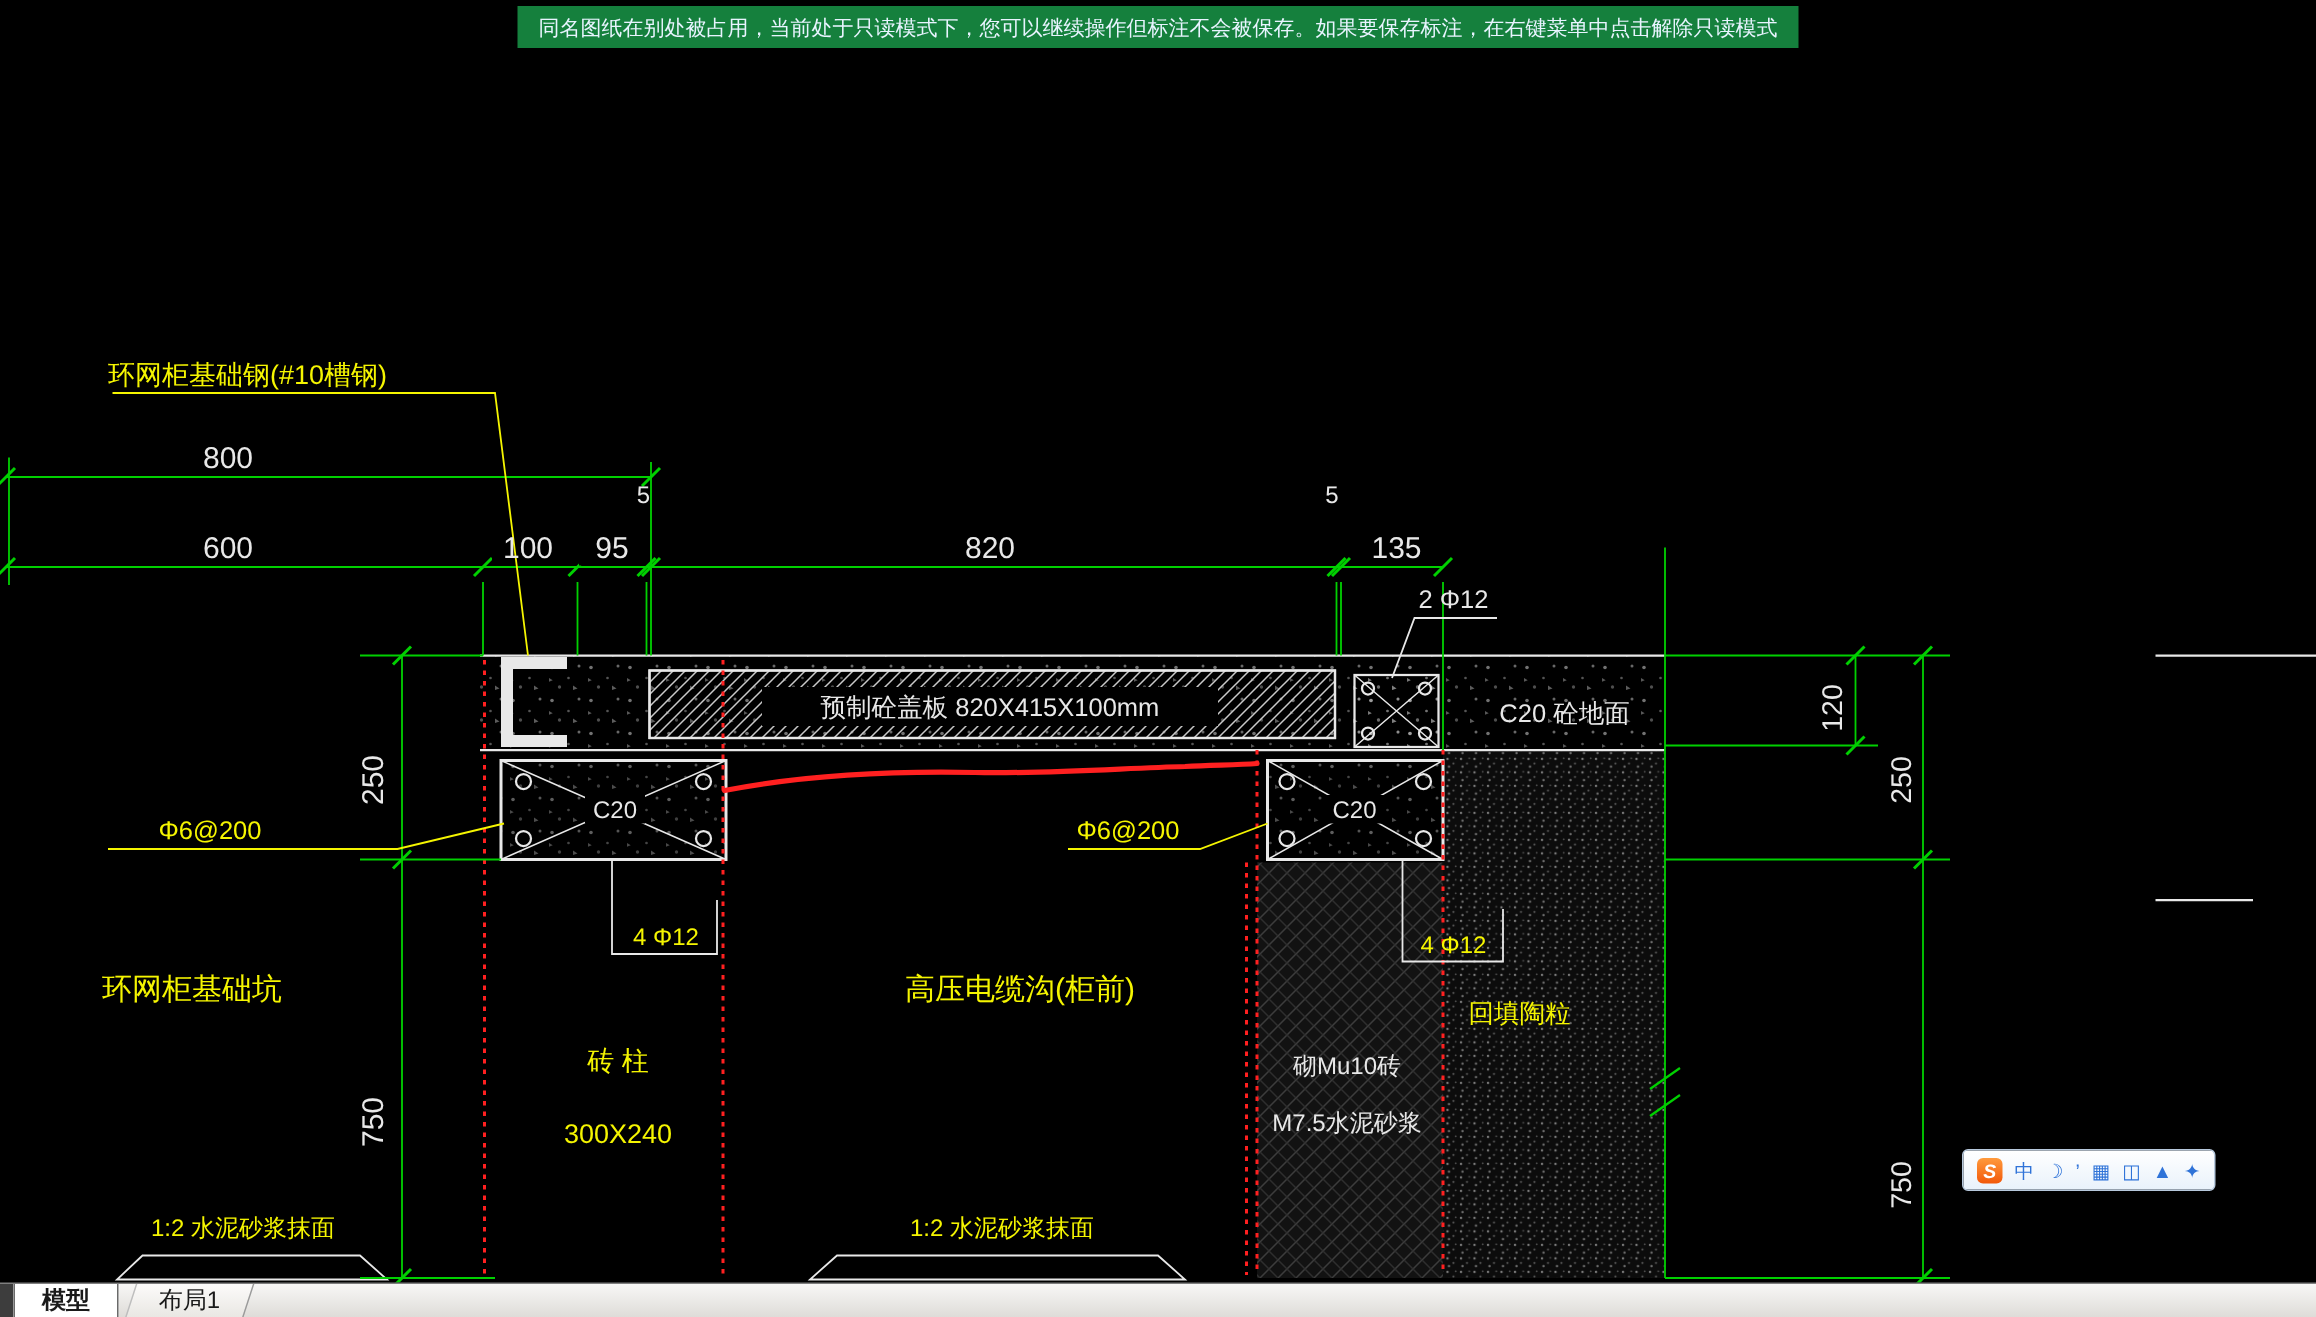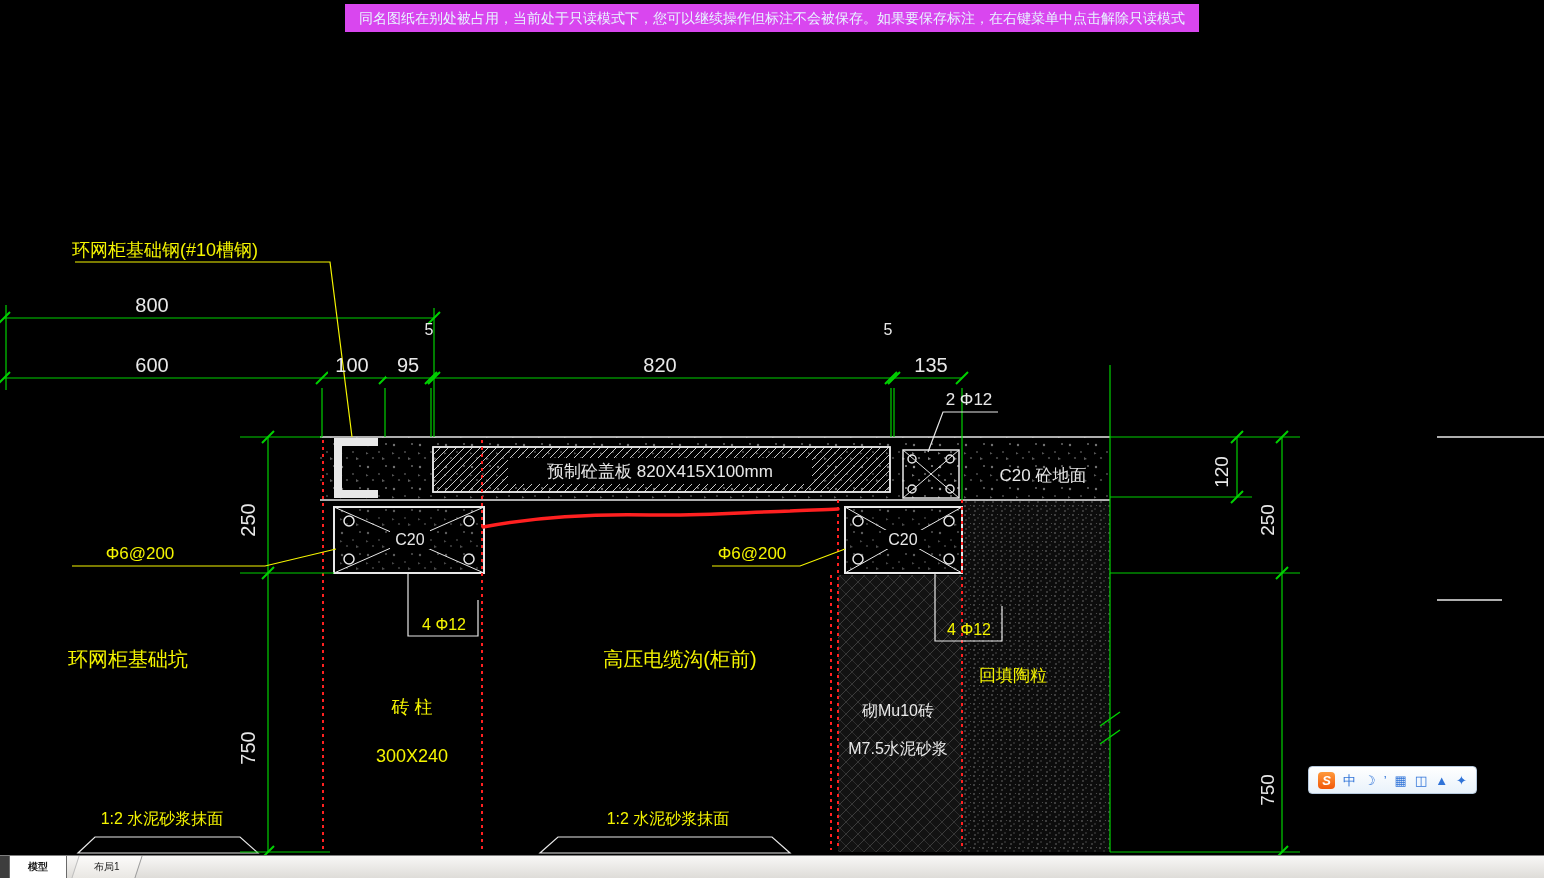--- a/index.html
+++ b/index.html
@@ -1,28 +1,28 @@
 <!DOCTYPE html>
 <html><head>
 <meta charset="utf-8">
 <style>
   html,body{margin:0;padding:0;background:#000;}
   body{width:1544px;height:878px;position:relative;overflow:hidden;
        font-family:"Liberation Sans","DejaVu Sans",sans-serif;}
   
   .notice{position:absolute;top:4px;left:50%;transform:translateX(-50%);
-          background:#d946ef;color:#e8f4ff;font-size:14px;line-height:18px;
+          background:#15803d;color:#e8f4ff;font-size:14px;line-height:18px;
           padding:5px 14px;white-space:nowrap;z-index:30;}
   
   .canvas{position:absolute;top:0;left:0;width:1544px;height:625px;}
   svg text{text-anchor:middle;font-family:"Liberation Sans","DejaVu Sans",sans-serif;}
   
   .tabbar{position:absolute;bottom:0;left:0;width:100%;height:23px;
           background:linear-gradient(#f8f7f6,#dedcd8);border-top:1px solid #7f7f7f;
-          display:flex;align-items:stretch;font-size:10px;color:#1a1a1a;z-index:30;box-sizing:border-box;}
+          display:flex;align-items:stretch;font-size:16px;color:#1a1a1a;z-index:30;box-sizing:border-box;}
   .tab-corner{width:9px;background:#3d3d3d;}
   .tab{display:flex;align-items:center;padding:0 18px;position:relative;}
   .tab.active{background:#fff;border-left:1px solid #6a6a6a;border-right:1px solid #6a6a6a;font-weight:bold;}
   .tab.layout{background:linear-gradient(#fcfbfa,#e9e7e3);border-right:1px solid #9a9a9a;
               border-left:1px solid #bdbdbd;transform:skewX(-18deg);margin-left:8px;}
   .tab.layout span{display:inline-block;transform:skewX(18deg);}
   
   .ime{position:absolute;left:1308px;top:766px;height:26px;z-index:25;
        background:linear-gradient(#ffffff,#e9f2fb);border:1px solid #b7c9dd;border-radius:4px;
        display:flex;align-items:center;gap:8px;padding:0 9px;box-shadow:0 1px 3px rgba(0,0,0,.55);}

